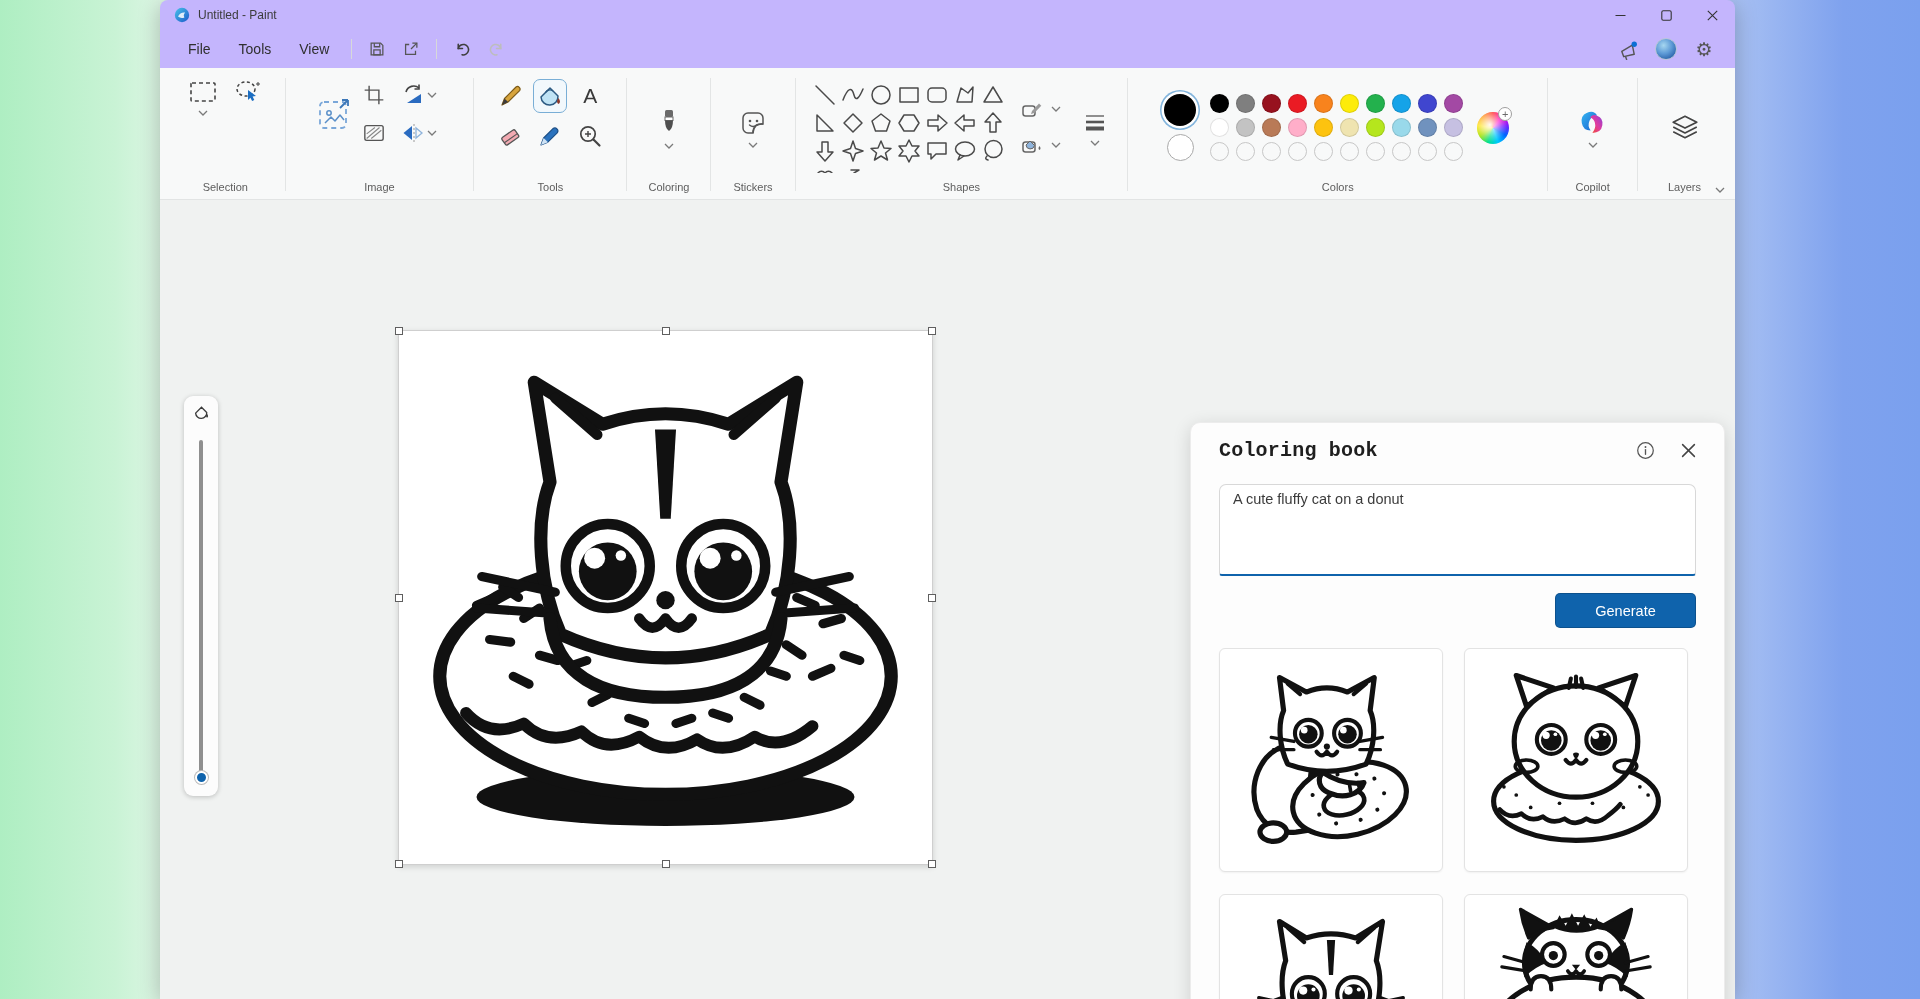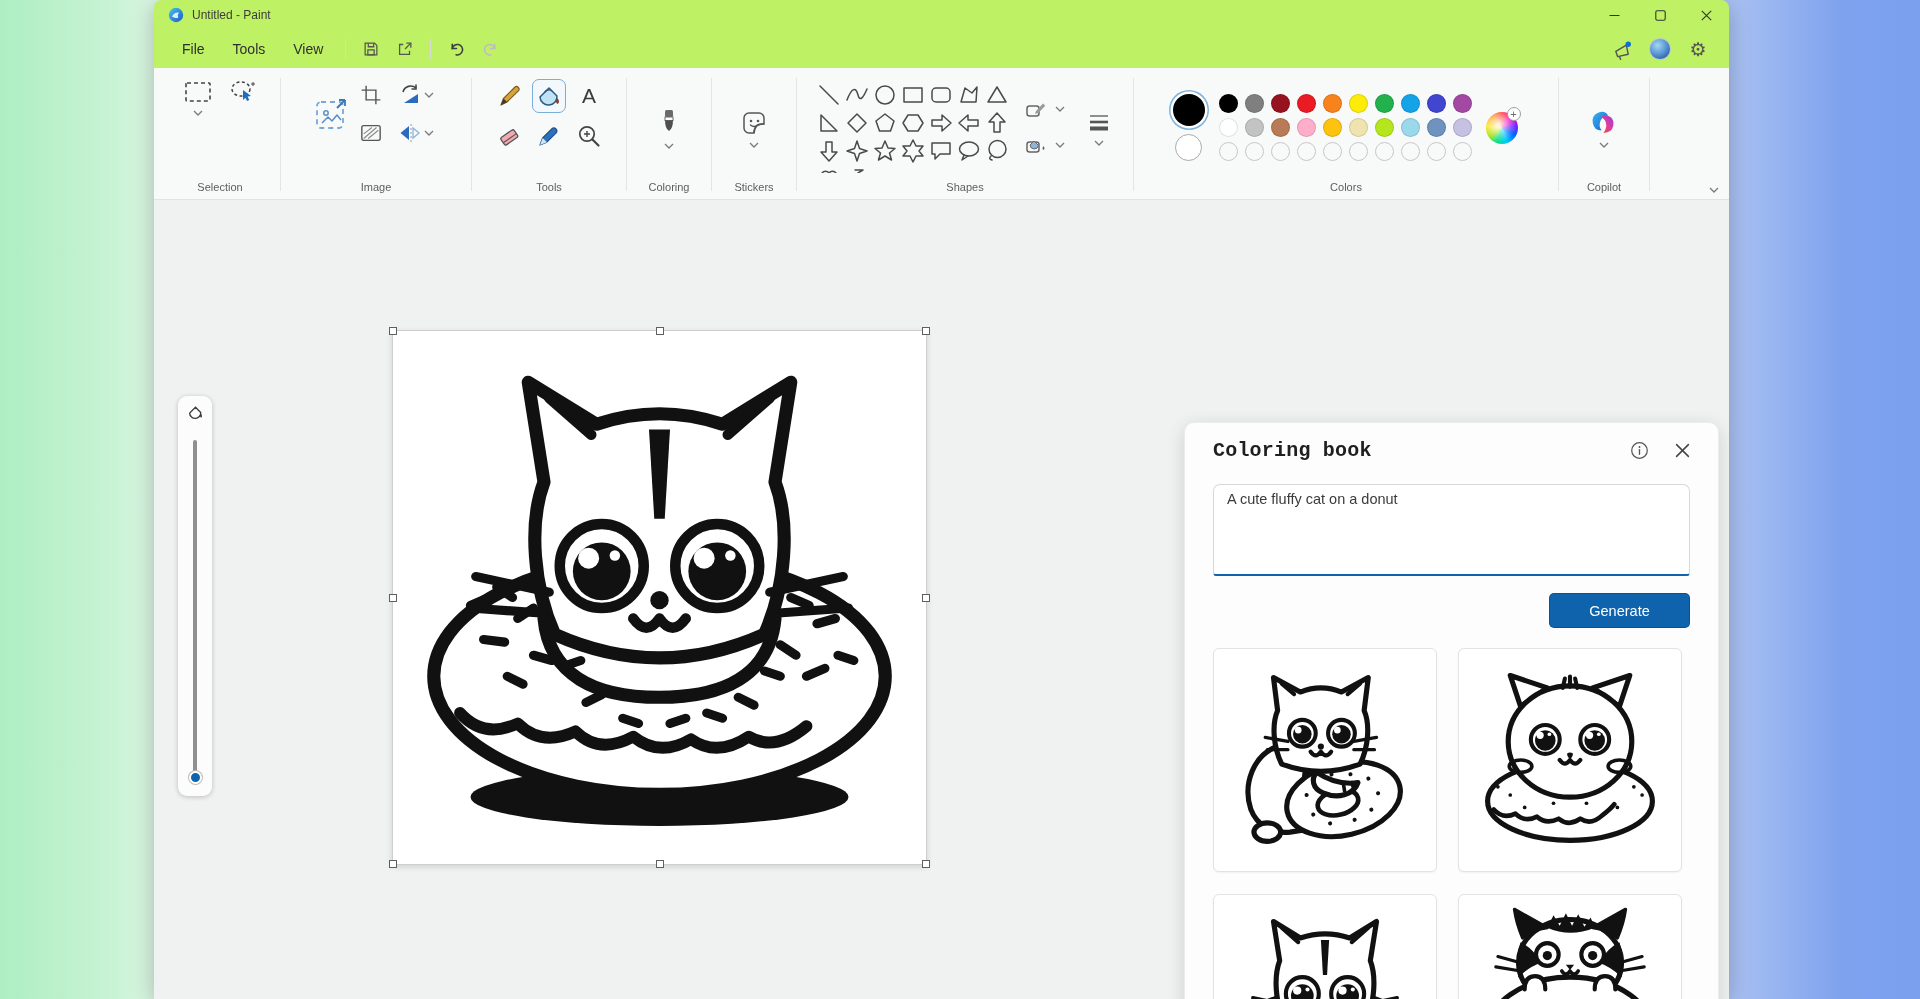--- a/index.html
+++ b/index.html
@@ -1,21 +1,21 @@
 <!DOCTYPE html>
 <html style="--accent: #0f63ac;"><head>
 <meta charset="utf-8">
 <style>
   * { margin:0; padding:0; box-sizing:border-box; }
   html,body { width:1920px; height:999px; overflow:hidden;
     font-family:"Liberation Sans", sans-serif;
     background:linear-gradient(90deg,#aeeec2 0%,#c9f3d5 6%,#e9f7ee 10%,#f0f4f4 12%,#eef1f6 86%,#aac2f3 90%,#7fa2ee 96%,#7aa0ee 100%);
   }
-  .window { position:absolute; left:154px; top:0; width:1575px; height:999px;
-    background:#bef264; border-radius:8px 8px 0 0; box-shadow:0 4px 22px rgba(0,0,0,.25); overflow:hidden; }
+  .window { position:absolute; left:160px; top:0; width:1575px; height:999px;
+    background:#c4b5fd; border-radius:8px 8px 0 0; box-shadow:0 4px 22px rgba(0,0,0,.25); overflow:hidden; }
 
   
   .titlebar { height:30px; display:flex; align-items:center; padding-left:14px; position:relative; }
   .titlebar .app-title { font-size:12px; color:#3c3c3c; margin-left:8px; }
   .win-controls { position:absolute; right:0; top:0; height:30px; display:flex; }
   .win-btn { width:46px; height:30px; display:flex; align-items:center; justify-content:center; background:transparent; border:0; cursor:pointer; }
 
   
   .menubar { height:38px; display:flex; align-items:center; padding:0 14px; position:relative; }
   .menu-item { font-size:14px; color:#2f2f2f; padding:5px 14px; border-radius:5px; cursor:pointer;text-align:center; }
@@ -627,20 +627,32 @@
           </button>
           <svg class="chev" viewBox="0 0 10 6">
               <use href="#chev-p"></use>
             </svg>
         </div>
       </div>
       <span class="rib-label">Copilot</span>
     </div>
     <div class="rib-sep"></div>
 
+    <div class="rib-sec" style="width:90px">
+      <div class="rib-content">
+        <button class="tbtn">
+          <svg width="30" height="28" viewBox="0 0 28 26" fill="none" stroke="#444" stroke-width="1.6" stroke-linejoin="round">
+            <path d="M14 3 L25 8.5 L14 14 L3 8.5 Z"></path>
+            <path d="M25 13 L14 18.5 L3 13"></path>
+            <path d="M25 17.5 L14 23 L3 17.5"></path>
+          </svg>
+        </button>
+      </div>
+      <span class="rib-label">Layers</span>
+    </div>
 
     <svg class="chev collapse-chev" viewBox="0 0 10 6">
         <use href="#chev-p"></use>
       </svg>
   </div>
 
   <div class="canvas-area">
 
     <div class="zoom-panel">
       <svg width="17" height="17" viewBox="0 0 26 26">

